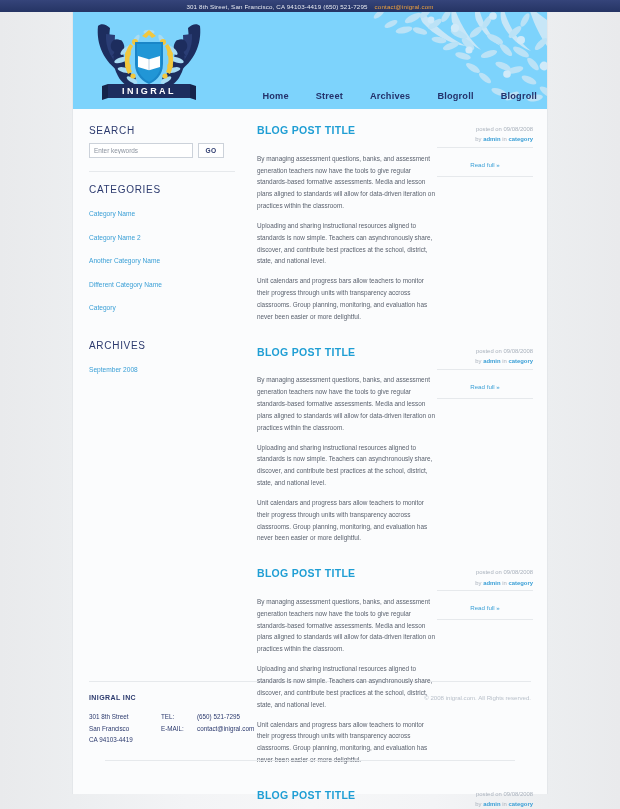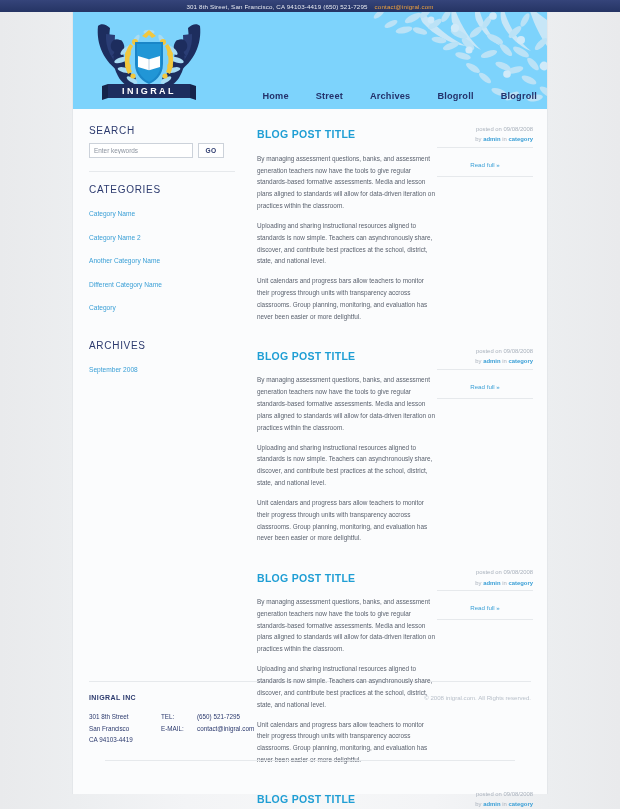--- a/index.html
+++ b/index.html
@@ -134,21 +134,21 @@
 
   .arch-block { margin-top: 26px; }
   .arch-list { list-style: none; }
   .arch-list a { font-size: 6.6px; color: #3a9fd6; text-decoration: none; }
 
   
   .main { flex: 1; padding-left: 10px; }
 
   .post { margin-bottom: 22px; position: relative; }
 
-  .post-head { display: flex; justify-content: space-between; align-items: center; }
+  .post-head { display: flex; justify-content: space-between; align-items: flex-start; }
 
   .post-title {
     font-size: 10.5px;
     font-weight: bold;
     color: #1f9ed4;
     letter-spacing: .3px;
     padding-top: 1px;
   }
 
   .post-meta {

